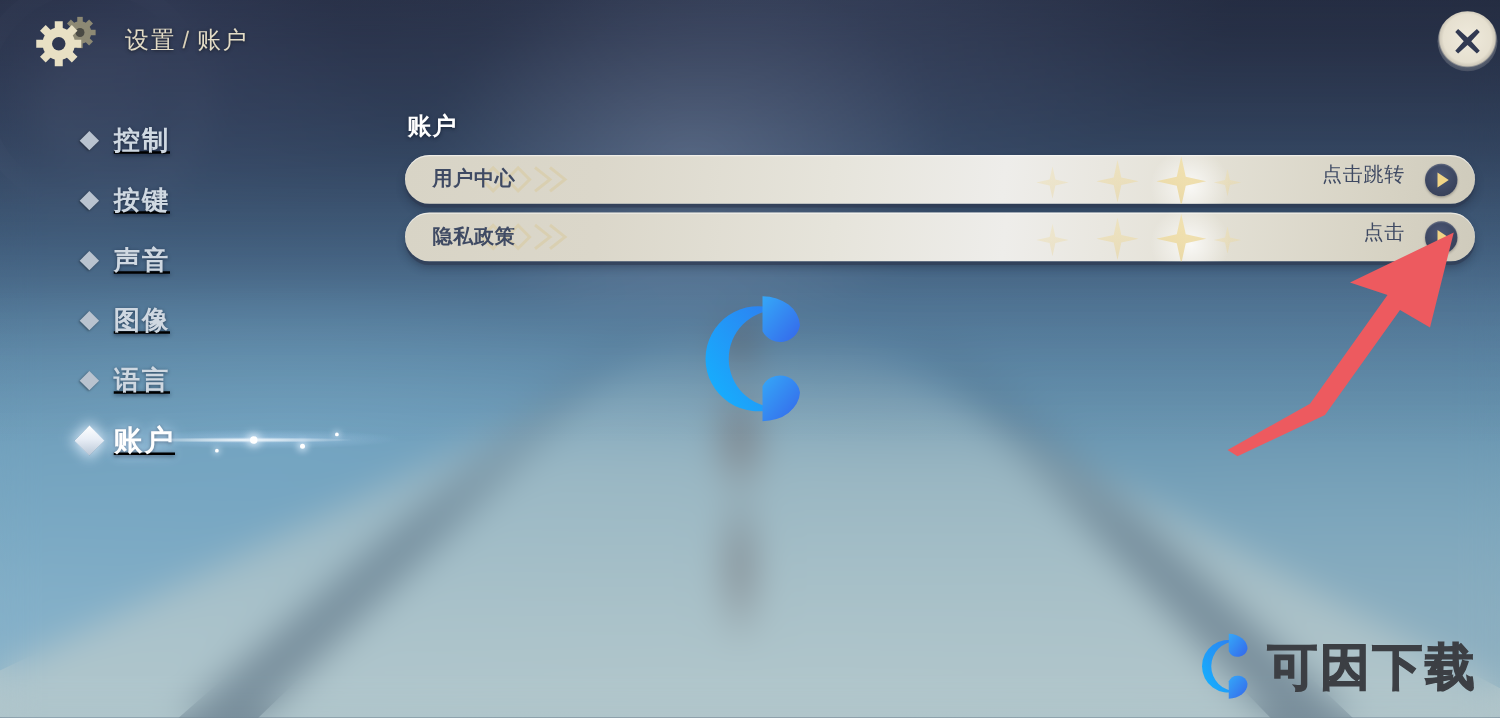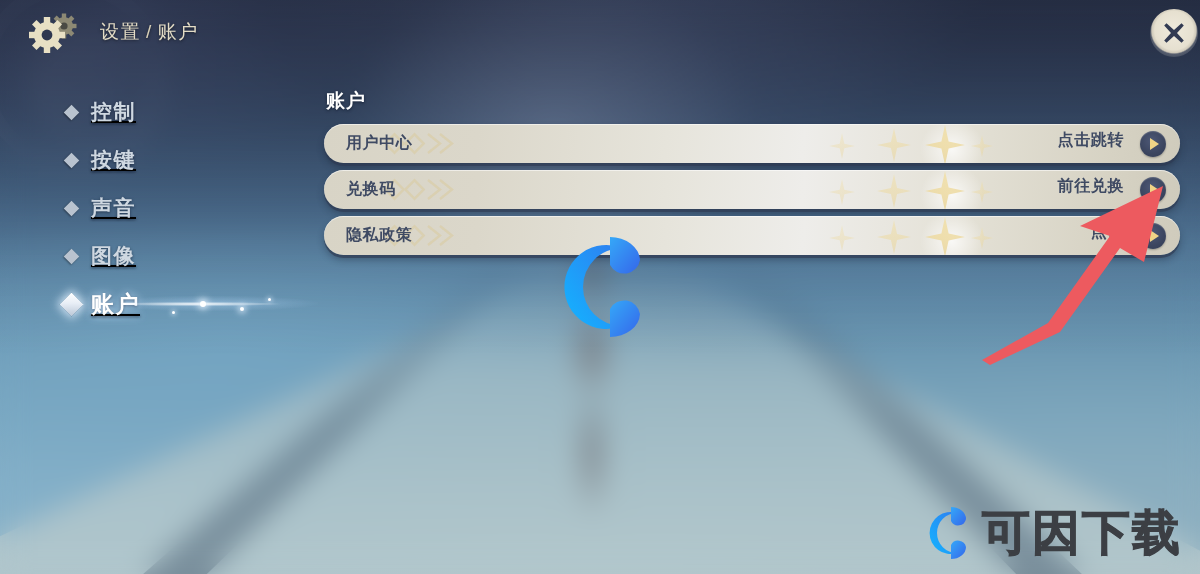--- a/index.html
+++ b/index.html
@@ -156,21 +156,21 @@
     position:absolute; right:196px; top:-6px; width:64px; height:52px;
     background:radial-gradient(ellipse at 50% 60%, rgba(255,255,255,.78) 0%, rgba(255,255,255,0) 70%);
     pointer-events:none;
   }
   .row-label {
     position:absolute; left:22px; top:0; height:39px; display:flex; align-items:center;
     font-size:16px; font-weight:700; color:#3f4a63; letter-spacing:.6px;
   }
   .row-action {
     position:absolute; right:56px; top:0; height:33px; display:flex; align-items:center;
-    font-size:16px; font-weight:700; color:#3f4a63; letter-spacing:.6px;
+    font-size:16px; font-weight:400; color:#3f4a63; letter-spacing:.6px;
   }
   .row-arrow {
     position:absolute; right:14px; top:50%; margin-top:-13px;
     width:26px; height:26px; border-radius:50%;
     background:radial-gradient(circle at 46% 38%, #4d5876 0%, #3b455f 60%, #333c54 100%);
     box-shadow:inset 0 1px 1px rgba(255,255,255,.16), 0 1px 2px rgba(0,0,0,.28);
     display:flex; align-items:center; justify-content:center;
   }
   .row-arrow .tri {
     width:0; height:0; margin-left:3px;
@@ -178,21 +178,21 @@
     border-left:9px solid #f0d486;
   }
 
   
   #center-watermark { position:absolute; left:548px; top:232px; width:104px; height:110px; z-index:7; pointer-events:none; }
   #corner-watermark {
     position:absolute; right:18px; bottom:14px; height:54px; z-index:7;
     display:flex; align-items:center; gap:10px; pointer-events:none;
   }
   #corner-watermark .cw-text {
-    font-size:48px; font-weight:900; color:#3c3f44; letter-spacing:2px;
+    font-size:40px; font-weight:900; color:#3c3f44; letter-spacing:2px;
     font-family:"DejaVu Sans","Liberation Sans",sans-serif;
     -webkit-text-stroke:1px #3c3f44;
   }
 
   
   #annotation-arrow { position:absolute; left:960px; top:160px; width:240px; height:220px; z-index:9; pointer-events:none; }
 </style>
 </head>
 <body>
 
@@ -266,20 +266,24 @@
     <span class="nav-label">按键</span>
   </div>
   <div class="nav-item">
     <span class="nav-diamond"></span>
     <span class="nav-label">声音</span>
   </div>
   <div class="nav-item">
     <span class="nav-diamond"></span>
     <span class="nav-label">图像</span>
   </div>
+  <div class="nav-item">
+    <span class="nav-diamond"></span>
+    <span class="nav-label">语言</span>
+  </div>
   <div class="nav-item selected">
     <span class="nav-diamond"></span>
     <span class="nav-label">账户</span>
     <span class="nav-glow"></span>
     <span class="spark s1"></span>
     <span class="spark s2"></span>
     <span class="spark s3"></span>
     <span class="spark s4"></span>
   </div>
 </div>
@@ -303,42 +307,20 @@
       <i class="star4 c"></i>
       <i class="star4 d"></i>
     </span>
     <span class="row-label">用户中心</span>
     <span class="row-action">点击跳转</span>
     <span class="row-arrow">
         <i class="tri"></i>
       </span>
   </div>
 
-  <div class="setting-row">
-    <svg class="row-ornament" viewBox="0 0 130 31">
-      <g fill="none" stroke="#d9c99a" stroke-width="2.4">
-        <rect x="6" y="9" width="13" height="13" transform="rotate(45 12.5 15.5)"></rect>
-        <rect x="26" y="9" width="13" height="13" transform="rotate(45 32.5 15.5)"></rect>
-        <path d="M46 6 L58 15.5 L46 25"></path>
-        <path d="M58 6 L70 15.5 L58 25"></path>
-      </g>
-    </svg>
-    <span class="row-glowcircle"></span>
-    <span class="row-stars">
-      <i class="star4 a"></i>
-      <i class="star4 b"></i>
-      <i class="star4 c"></i>
-      <i class="star4 d"></i>
-    </span>
-    <span class="row-label">兑换码</span>
-    <span class="row-action">前往兑换</span>
-    <span class="row-arrow">
-        <i class="tri"></i>
-      </span>
-  </div>
 
   <div class="setting-row">
     <svg class="row-ornament" viewBox="0 0 130 31">
       <g fill="none" stroke="#d9c99a" stroke-width="2.4">
         <rect x="6" y="9" width="13" height="13" transform="rotate(45 12.5 15.5)"></rect>
         <rect x="26" y="9" width="13" height="13" transform="rotate(45 32.5 15.5)"></rect>
         <path d="M46 6 L58 15.5 L46 25"></path>
         <path d="M58 6 L70 15.5 L58 25"></path>
       </g>
     </svg>

